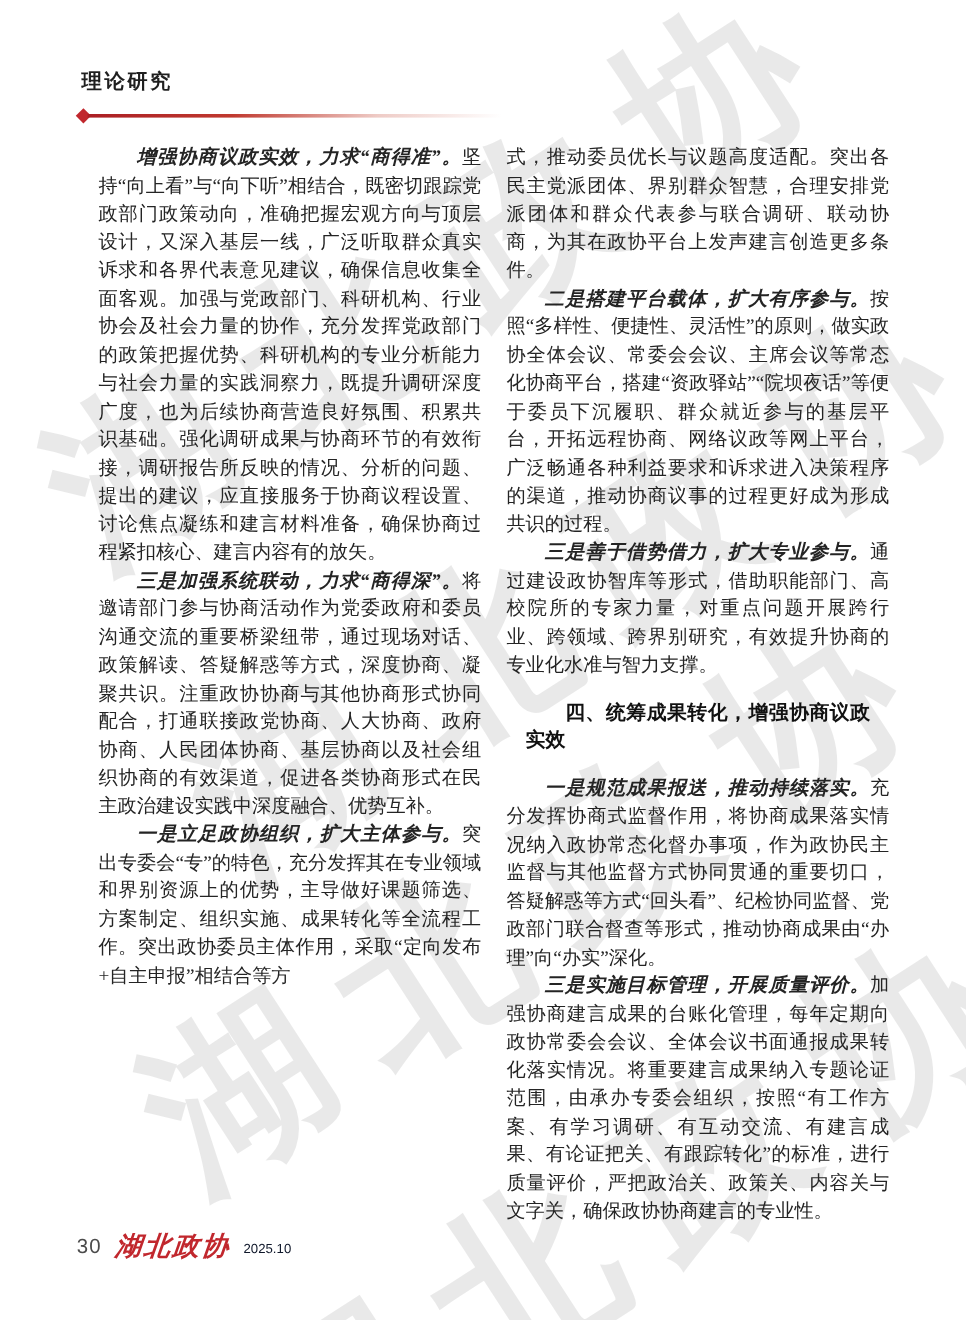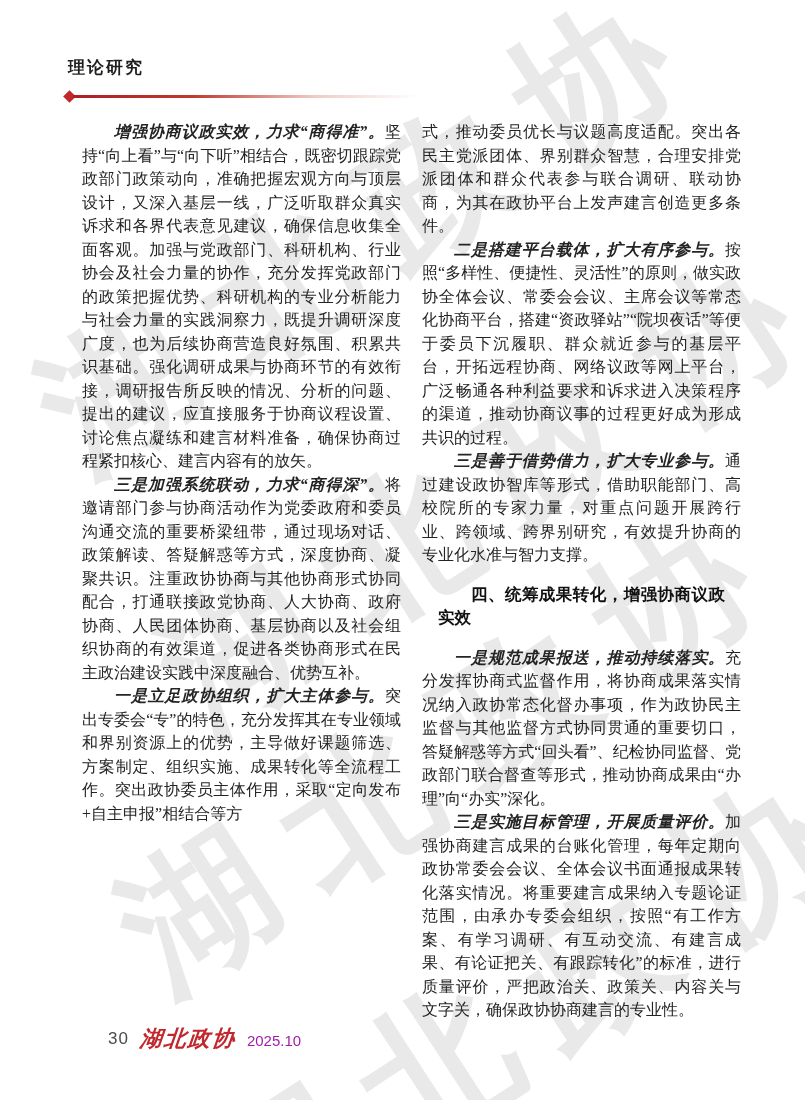--- a/index.html
+++ b/index.html
@@ -58,35 +58,35 @@
   .lead{font-weight:700;font-style:italic;}
   .sec-heading{
     margin:16px;text-indent:2em;
     font-family:"Liberation Sans", sans-serif;
     font-size:16.5px;font-weight:700;color:#111;
     line-height:23.5px;
   }
   
   .footer{
     position:absolute;left:64px;top:1024px;z-index:2;
-    display:flex;align-items:center;gap:11px;margin-left:44px;
+    display:flex;align-items:center;gap:11px;
   }
   .pageno{
     font-family:"Liberation Sans", sans-serif;
     font-size:17px;color:#4b4b4b;letter-spacing:1px;
   }
   .journal-logo{
     font-family:"Liberation Serif", serif;
     font-size:22px;font-weight:700;font-style:italic;
     color:#c1272d;letter-spacing:2px;
     transform:skewX(-6deg);
   }
   .issue{
     font-family:"Liberation Sans", sans-serif;
-    font-size:15px;color:#a21caf;margin-top:3px;
+    font-size:11px;color:#0f172a;margin-top:3px;
   }
 </style>
 </head>
 <body>
 
 <div id="page">
 
   <div class="wm-layer">
     <div class="wm a">湖北政协</div>
     <div class="wm b">湖北政协</div>

